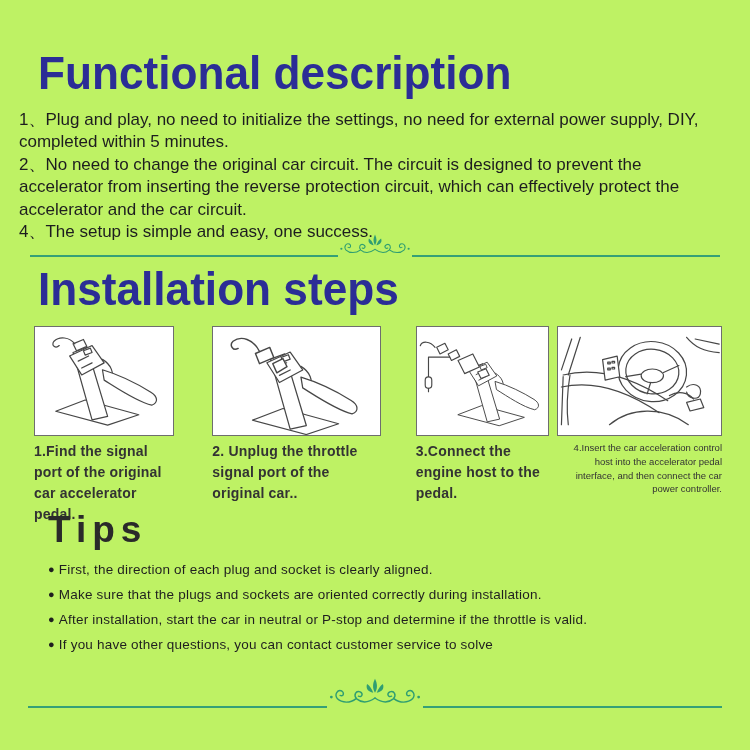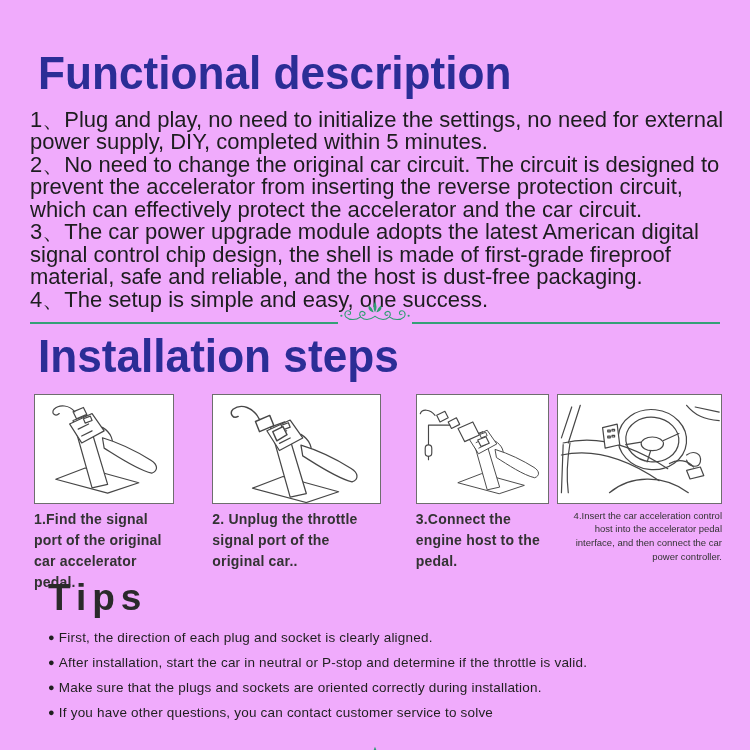--- a/index.html
+++ b/index.html
@@ -1,26 +1,26 @@
 <!DOCTYPE html>
 <html><head>
 <meta charset="utf-8">
 <style>
   html,body{margin:0;padding:0;}
   .page{
-    width:750px;height:750px;background:#f0abfc;overflow:hidden;display:flow-root;
+    width:750px;height:750px;background:#bef264;overflow:hidden;display:flow-root;
     font-family:"Liberation Sans", sans-serif;color:#1d1d1f;position:relative;
   }
   .main-title{
     color:#2b2d96;font-size:46px;font-weight:700;line-height:1.1;
     transform:scaleX(0.96);transform-origin:left center;white-space:nowrap;margin:0;
   }
   #functional-title{margin:48px 0 10px 38px;}
   #installation-title{margin:4px 0 12px 38px;}
-  .paras{margin:0 24px 0 27px;font-size:22px;line-height:22.5px;color:#1d1d1f;}
+  .paras{margin:0 24px 0 16px;font-size:17px;line-height:22.5px;color:#1d1d1f;}
   .paras p{margin:0;padding-left:3px;}
   .divider{display:flex;align-items:flex-end;height:32px;margin:0 30px;}
   .divider .dline{flex:1;border-bottom:2px solid #35a077;margin-bottom:3px;height:0;}
   .divider svg{flex:0 0 auto;display:block;}
   .divider.top{margin-top:-16px;}
   .divider.bottom{margin:14px 28px 0 28px;height:40px;}
   .steps{display:flex;gap:8px;margin:0 28px 0 34px;}
   .step{display:flex;flex-direction:column;}
   .step.s1{width:160px;}.step.s2{width:192px;padding-left:30px;}.step.s3{width:152px;padding-left:27px;}.step.s4{width:188px;text-align:right;}
   .step-fig{background:#ffffff;border:1.5px solid #6e6e6e;height:110px;box-sizing:border-box;}
@@ -74,21 +74,20 @@
   </defs>
 </svg>
 
 <div class="page">
 
   <h1 id="functional-title" class="main-title">Functional description</h1>
 
   <div class="paras">
     <p>1、Plug and play, no need to initialize the settings, no need for external power supply, DIY, completed within 5 minutes.</p>
     <p>2、No need to change the original car circuit. The circuit is designed to prevent the accelerator from inserting the reverse protection circuit, which can effectively protect the accelerator and the car circuit.</p>
-    <p>3、The car power upgrade module adopts the latest American digital signal control chip design, the shell is made of first-grade fireproof material, safe and reliable, and the host is dust-free packaging.</p>
     <p>4、The setup is simple and easy, one success.</p>
   </div>
 
   <div class="divider top">
     <span class="dline"></span>
     <svg width="74" height="32" viewBox="0 0 110 34">
       <use href="#flourish-sym"></use>
     </svg>
     <span class="dline"></span>
   </div>
@@ -175,22 +174,22 @@
       </div>
       <div class="caption">4.Insert the car acceleration control host into the accelerator pedal interface, and then connect the car power controller.</div>
     </div>
 
   </div>
 
   <h2 class="tips-heading">Tips</h2>
 
   <div class="bullets">
     <div class="bullet-row"><span class="bullet">●</span><span>First, the direction of each plug and socket is clearly aligned.</span></div>
+    <div class="bullet-row"><span class="bullet">●</span><span>Make sure that the plugs and sockets are oriented correctly during installation.</span></div>
     <div class="bullet-row"><span class="bullet">●</span><span>After installation, start the car in neutral or P-stop and determine if the throttle is valid.</span></div>
-    <div class="bullet-row"><span class="bullet">●</span><span>Make sure that the plugs and sockets are oriented correctly during installation.</span></div>
     <div class="bullet-row"><span class="bullet">●</span><span>If you have other questions, you can contact customer service to solve</span></div>
   </div>
 
   <div class="divider bottom">
     <span class="dline"></span>
     <svg width="96" height="40" viewBox="0 0 110 34">
       <use href="#flourish-sym"></use>
     </svg>
     <span class="dline"></span>
   </div>

